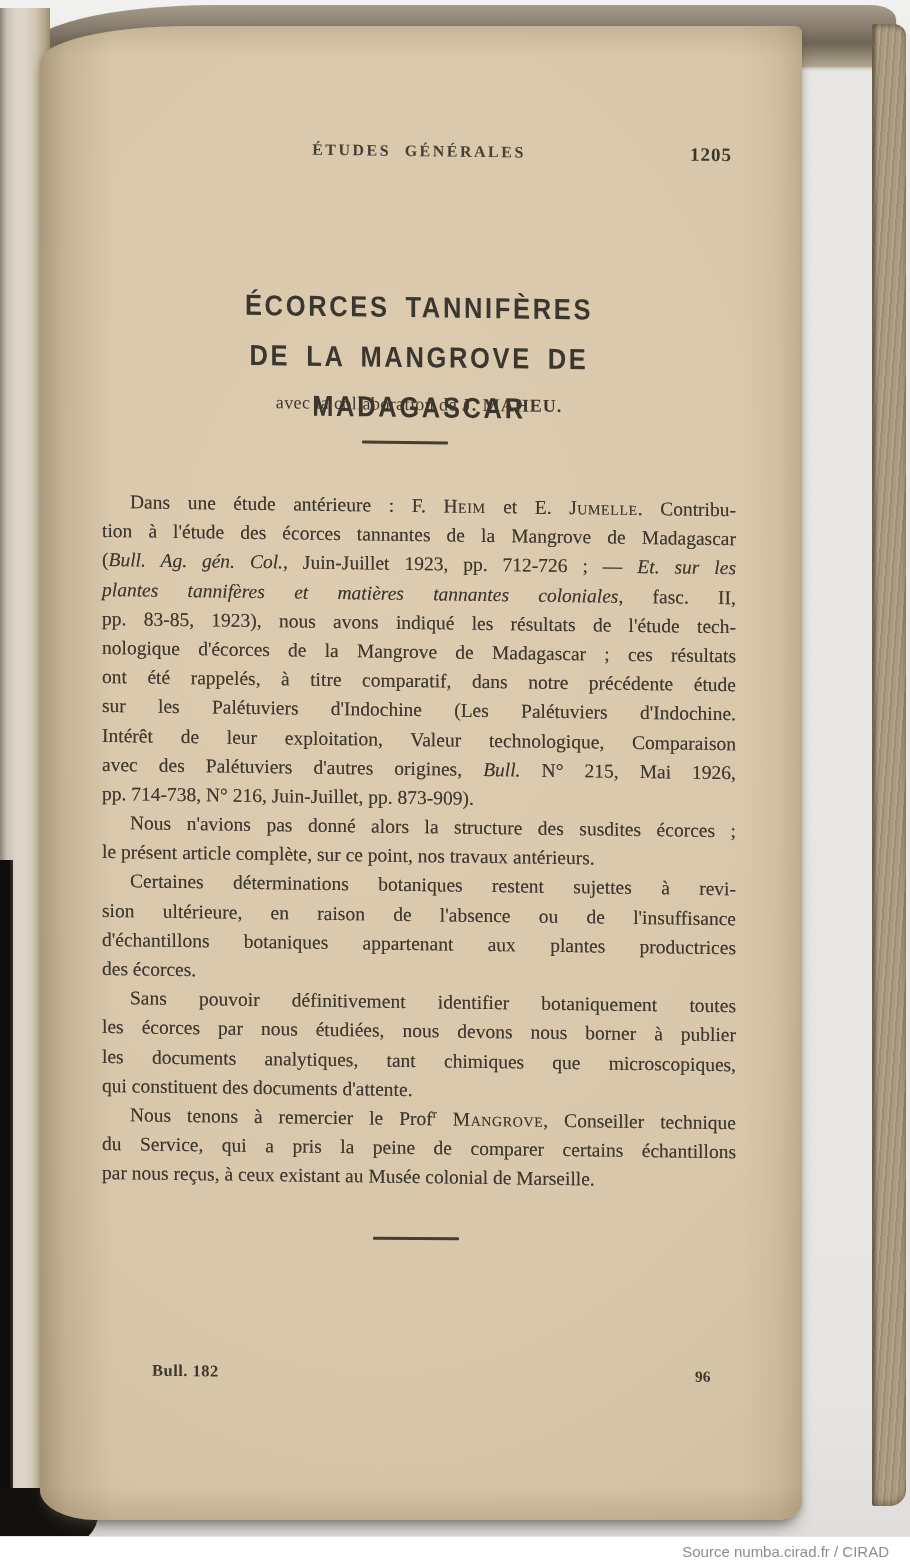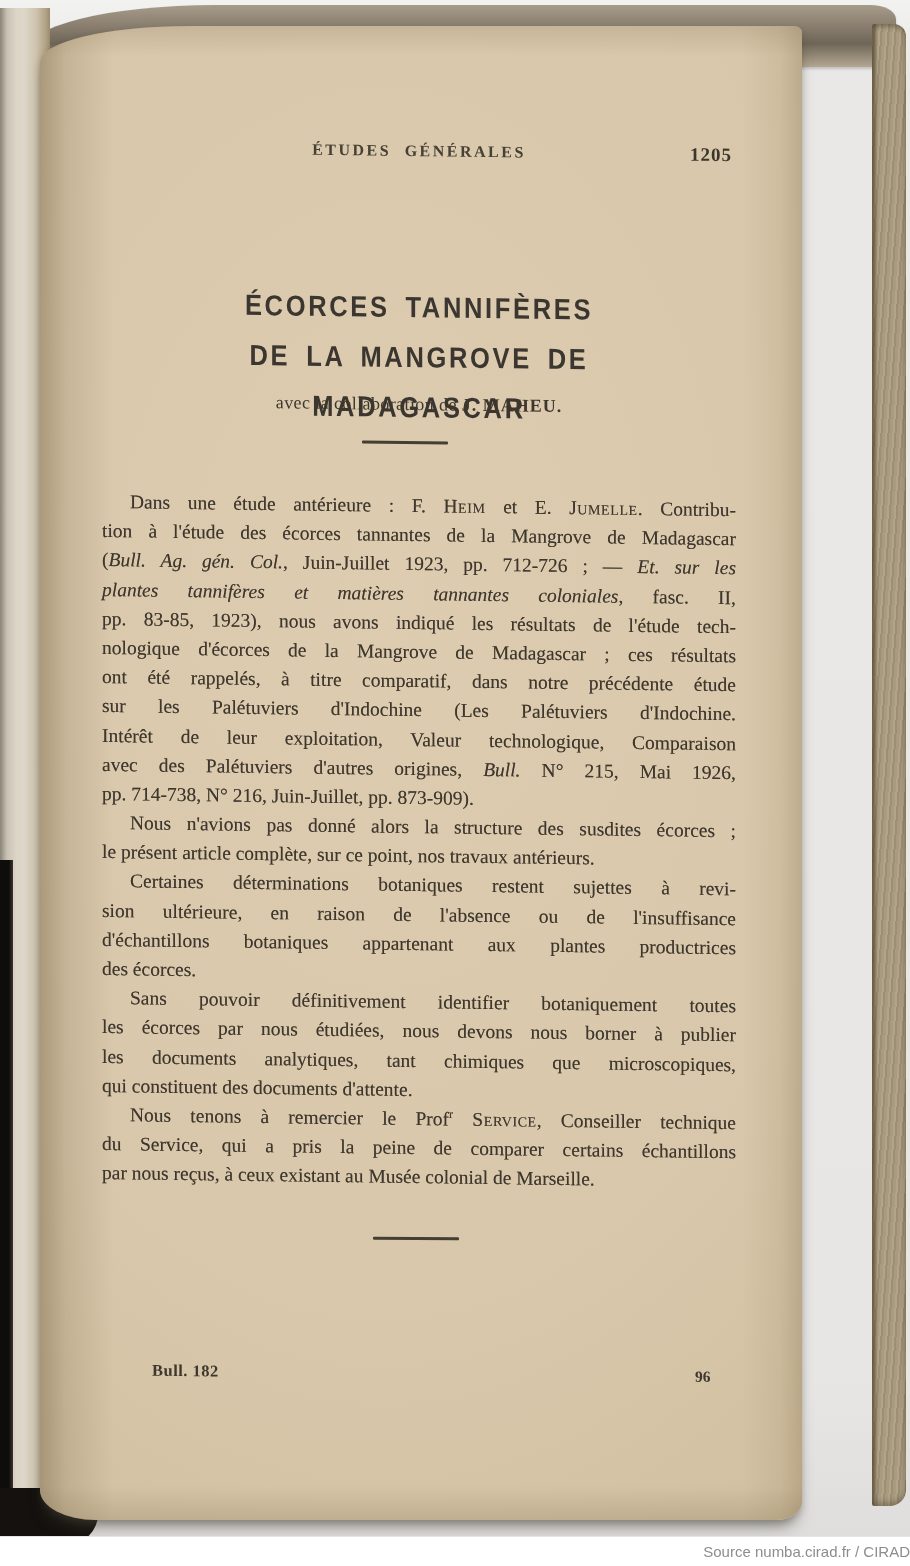--- a/index.html
+++ b/index.html
@@ -88,21 +88,21 @@
   .seg-sc{font-variant:small-caps; letter-spacing:.6px;margin-top:45px;}
   .seg-sup{vertical-align:super; font-size:62%; line-height:0;}
   .page-foot{position:absolute; top:1334px; left:0; width:100%; height:24px; color:#3d372d;}
   .page-foot .left{position:absolute; left:50px; font-weight:700; font-size:16.5px; letter-spacing:.5px;}
   .page-foot .right{position:absolute; left:593px; font-weight:700; font-size:15.5px;}
   
   .source-bar{
     position:absolute; left:0; top:1536px; width:910px; height:30px;
     background:var(--source-bg,#ffffff); border-top:1px solid #e4e4e2;
     font-family:"Liberation Sans", sans-serif; font-size:15px; color:var(--source-text,#8d8d8d);
-    display:flex; align-items:center; justify-content:flex-end; padding-right:0; box-sizing:border-box;
+    display:flex; align-items:center; justify-content:flex-end; padding-right:21px; box-sizing:border-box;
   }
 </style>
 </head>
 <body>
 
 <div class="scene">
 
   <div class="book-top-edge"></div>
   <div class="left-page-curl"></div>
   <div class="binding-strip"></div>
@@ -152,21 +152,21 @@
             <div class="line"><span>d'échantillons botaniques appartenant aux plantes productrices</span></div>
             <div class="line last"><span>des écorces.</span></div>
           </div>
           <div class="para">
             <div class="line first"><span>Sans pouvoir définitivement identifier botaniquement toutes</span></div>
             <div class="line"><span>les écorces par nous étudiées, nous devons nous borner à publier</span></div>
             <div class="line"><span>les documents analytiques, tant chimiques que microscopiques,</span></div>
             <div class="line last"><span>qui constituent des documents d'attente.</span></div>
           </div>
           <div class="para">
-            <div class="line first"><span>Nous tenons à remercier le Prof</span><span class="seg-sup">r</span><span> </span><span class="seg-sc">Service</span><span>, Conseiller technique</span></div>
+            <div class="line first"><span>Nous tenons à remercier le Prof</span><span class="seg-sup">r</span><span> </span><span class="seg-sc">Mangrove</span><span>, Conseiller technique</span></div>
             <div class="line"><span>du Service, qui a pris la peine de comparer certains échantillons</span></div>
             <div class="line last"><span>par nous reçus, à ceux existant au Musée colonial de Marseille.</span></div>
           </div>
         </div>
 
       <div class="rule r2"></div>
 
       <div class="page-foot">
         <span class="left">Bull. 182</span>
         <span class="right">96</span>

